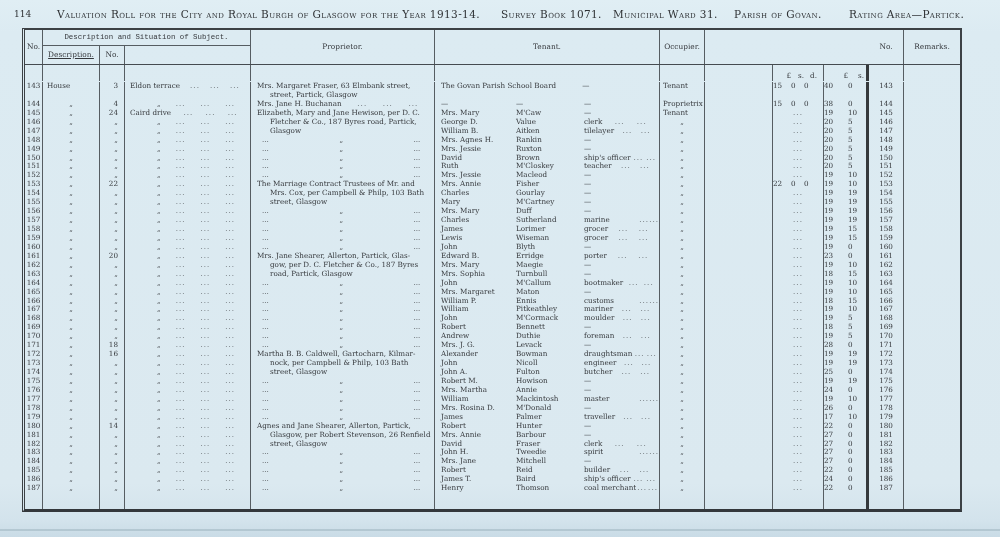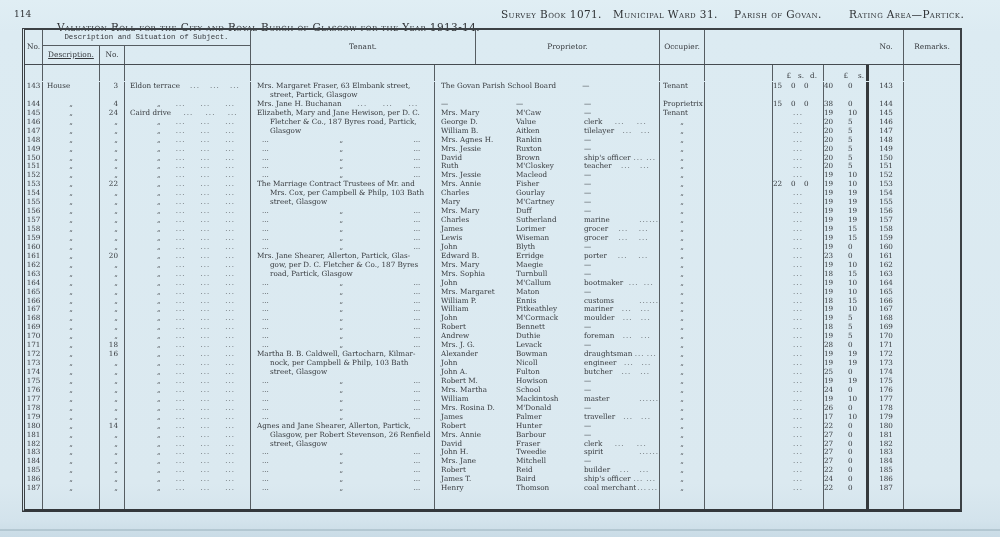--- a/index.html
+++ b/index.html
@@ -5,21 +5,21 @@
   html,body{margin:0;padding:0;}
   body{width:1000px;height:537px;background:#c3d5e0;font-family:"DejaVu Serif", serif;}
   .page{position:relative;width:1000px;height:537px;background:#dcebf2;overflow:hidden;color:#35383c;
         background-image:linear-gradient(180deg,#e0eef4 0%,#dcebf2 6%,#dbe9f0 90%,#d3e3ec 97%,#c9dbe6 100%);}
   .page-bottom-shadow{position:absolute;left:0;right:0;bottom:6px;height:2px;background:#9fb4c0;opacity:.55;}
 
   
   .masthead{position:absolute;top:8px;left:0;width:912px;height:16px;font-variant:small-caps;
             font-size:10.5px;letter-spacing:.4px;color:#2e3134;white-space:nowrap;}
   .m-pageno{position:absolute;left:14px;top:1px;font-size:9px;letter-spacing:0;}
-  .m-title{position:absolute;left:57px;top:13px;}
+  .m-title{position:absolute;left:57px;top:0;}
   .m-survey{position:absolute;left:501px;top:0;}
   .m-ward{position:absolute;left:613px;top:0;}
   .m-parish{position:absolute;left:734px;top:0;}
   .m-rating{position:absolute;left:849px;top:0;}
 
   
   .vtable{position:absolute;left:22px;top:28px;width:940px;height:484px;box-sizing:border-box;
           border-top:2px solid #3c4145;border-right:2px solid #3c4145;border-bottom:3px solid #33373b;
           border-left:3px double #3c4145;display:flex;flex-direction:column;font-size:7.2px;line-height:8.95px;}
   .cell{box-sizing:border-box;border-right:1px solid #565d62;overflow:hidden;flex-shrink:0;}
@@ -102,22 +102,22 @@
 
     <div class="thead">
       <div class="cell c-no">No.</div>
       <div class="h-group">
         <div class="h-group-top">Description and Situation of Subject.</div>
         <div class="h-group-bot">
           <div class="h-sub h-sub-desc">Description.</div>
           <div class="h-sub h-sub-no">No.</div>
         </div>
       </div>
+      <div class="cell c-prop" style="justify-content:center;">Proprietor.</div>
       <div class="cell c-ten" style="justify-content:center;padding-left:0;">Tenant.</div>
-      <div class="cell c-prop" style="justify-content:center;">Proprietor.</div>
       <div class="cell c-occ" style="padding-left:0;">Occupier.</div>
       <div class="cell c-inh pre-line h-inh">Inhabitant Occupier,
 Not rated.
 (48 Vic. c. 3, ss. 3 &amp; 9.)</div>
       <div class="cell c-feu pre-line h-small3" style="justify-content:center;">Feu-duty
 or Ground
 Annual.</div>
       <div class="cell c-rent pre-line h-small3" style="justify-content:center;">Annual
 Rent or
 Value.</div>
@@ -1530,21 +1530,21 @@
           </div>
           <div class="cell c-prop">
             <div class="p-ditto">
               <div class="">...</div>
               <div class="ditto">„</div>
               <div class="">...</div>
             </div>
           </div>
           <div class="cell c-ten">
             <div class="t1">Mrs. Martha</div>
-            <div class="t2">School</div>
+            <div class="t2">Annie</div>
             <div class="t3">
               <div class="">—</div>
             </div>
           </div>
           <div class="cell c-occ ditto occ-ditto">„</div>
           <div class="cell c-inh"></div>
           <div class="cell c-feu">
             <div class="feu-dots">...</div>
           </div>
           <div class="cell c-rent">

